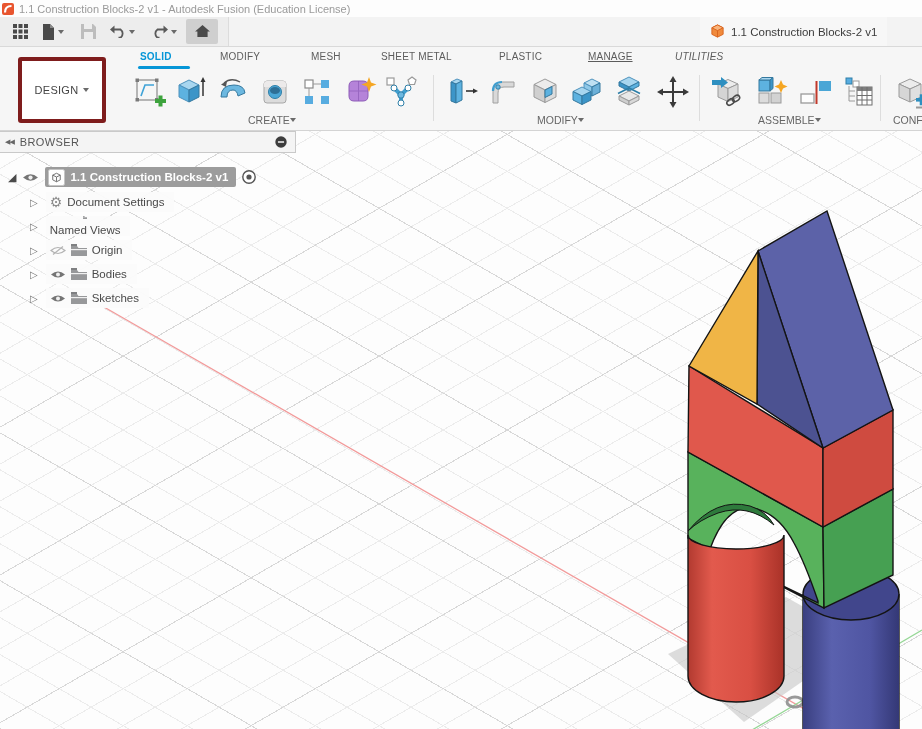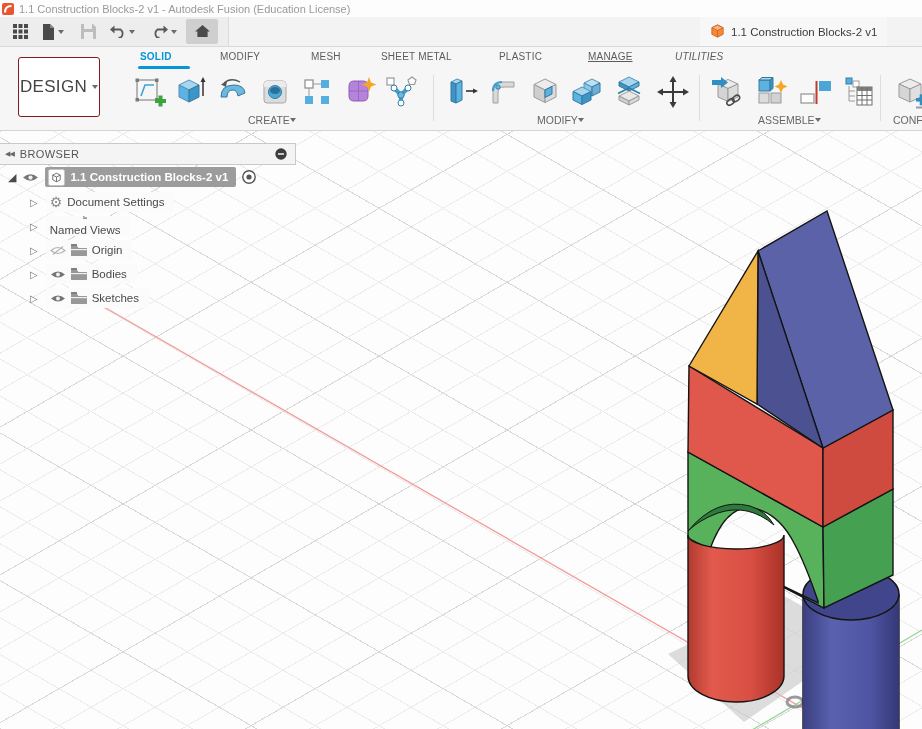--- a/index.html
+++ b/index.html
@@ -17,37 +17,37 @@
   .qb-home{background:#cfcfcf;}
   .qb-div{position:absolute;left:228px;top:0;width:1px;height:29px;background:#dcdcdc;}
   .tabstrip{position:absolute;left:229px;top:0;width:693px;height:29px;background:#f3f3f3;}
   .doc-tab{position:absolute;left:471px;top:0;height:29px;display:flex;align-items:center;gap:6px;padding:0 10px;background:#f7f7f7;}
   .doc-tab .lbl{font-size:11.5px;color:#3c3c3c;white-space:nowrap;}
   
   .ribbon{left:0;top:47px;width:922px;height:84px;background:#f6f6f6;border-bottom:1px solid #d4d4d4;box-sizing:border-box;}
   .rtab{position:absolute;top:4px;font-size:10px;color:#5c5c5c;letter-spacing:.2px;white-space:nowrap;}
   .rtab.active{color:#0696d7;font-weight:bold;}
   .rtab-underline{position:absolute;top:19px;height:3px;border-radius:2px;background:#0696d7;}
-  .wsbtn{position:absolute;left:18px;top:10px;width:80px;height:58px;background:#fff;border:1px solid #7f1d1d;border-radius:3px;
-         display:flex;align-items:center;justify-content:center;gap:5px;font-size:17px;color:#444;letter-spacing:.3px;}
+  .wsbtn{position:absolute;left:18px;top:10px;width:80px;height:58px;background:#fff;border:4px solid #7f1d1d;border-radius:3px;
+         display:flex;align-items:center;justify-content:center;gap:5px;font-size:11px;color:#444;letter-spacing:.3px;}
   .tool{position:absolute;top:26px;width:38px;height:38px;display:flex;align-items:center;justify-content:center;}
   .gsep{position:absolute;top:28px;width:1px;height:46px;background:#ddd;}
   .glabel{position:absolute;top:67px;font-size:10.5px;color:#666;display:flex;align-items:center;white-space:nowrap;}
   
   .viewport{left:0;top:131px;width:922px;height:598px;background-color:#fdfdfd;
     background-image:
       repeating-linear-gradient(30deg,#d8d8d8 0,#d8d8d8 1px,transparent 1px,transparent 128px),
       repeating-linear-gradient(150deg,#d8d8d8 0,#d8d8d8 1px,transparent 1px,transparent 128px),
       repeating-linear-gradient(30deg,#ececec 0,#ececec 1px,transparent 1px,transparent 32px),
       repeating-linear-gradient(150deg,#ececec 0,#ececec 1px,transparent 1px,transparent 32px);}
   .vp-svg{position:absolute;left:0;top:131px;}
   
   .browser{left:0;top:131px;width:310px;height:200px;pointer-events:none;}
   .browser *{pointer-events:auto;}
-  .bheader{position:absolute;left:0;top:12px;width:296px;height:22px;background:#f4f4f4;border:1px solid #c9c9c9;border-left:none;
+  .bheader{position:absolute;left:0;top:0;width:296px;height:22px;background:#f4f4f4;border:1px solid #c9c9c9;border-left:none;
            box-sizing:border-box;display:flex;align-items:center;}
   .bheader .coll{font-size:7px;color:#666;letter-spacing:-1px;margin:0 6px 0 5px;}
   .bheader .btitle{font-size:11px;color:#555;letter-spacing:.4px;flex:1;}
   .brow{position:absolute;height:22px;display:flex;align-items:center;}
   .tri-exp{font-size:11px;color:#4a4a4a;}
   .tri-col{font-size:10px;color:#777;}
   .rootpill{height:20px;background:#9c9c9c;border-radius:2px;display:flex;align-items:center;gap:5px;padding:0 8px 0 3px;}
   .rootpill .rlabel{font-size:11.5px;font-weight:bold;color:#fff;white-space:nowrap;}
   .chip{height:20px;background:rgba(251,251,251,.95);display:flex;align-items:center;gap:5px;padding:0 10px 0 4px;}
   .chip .clabel{font-size:11.5px;color:#4a4a4a;white-space:nowrap;}

